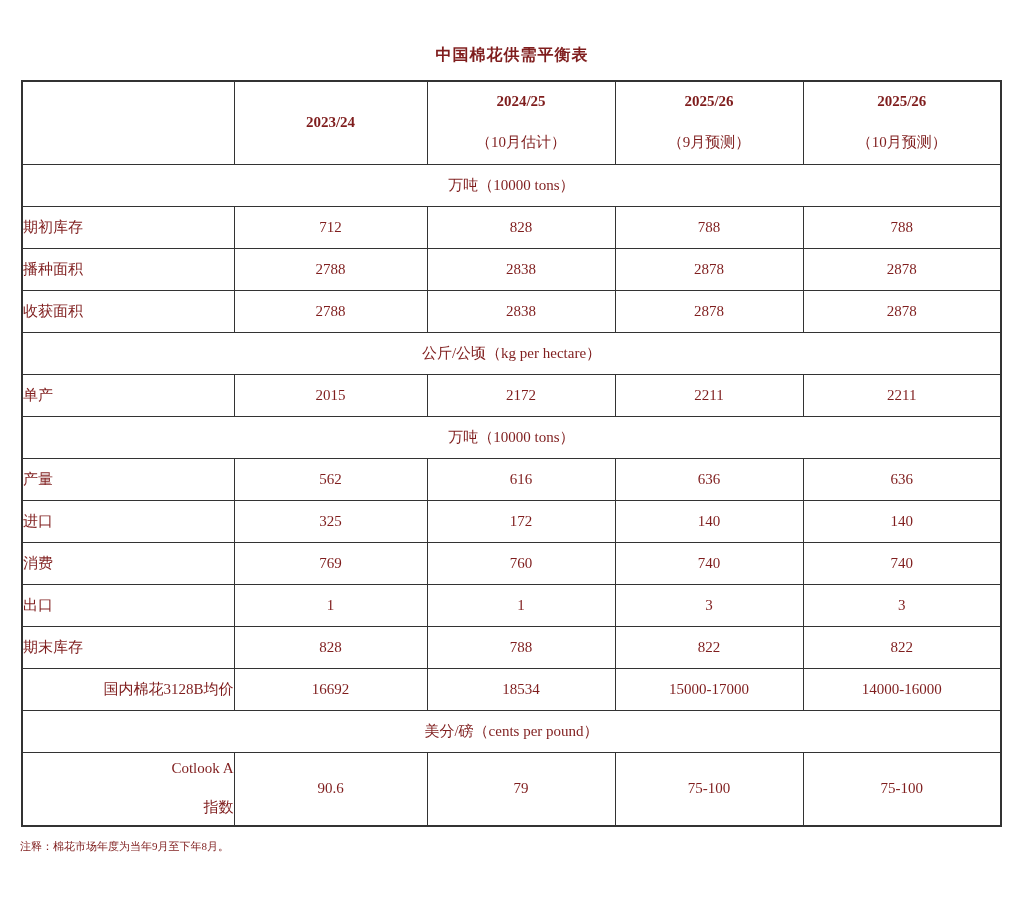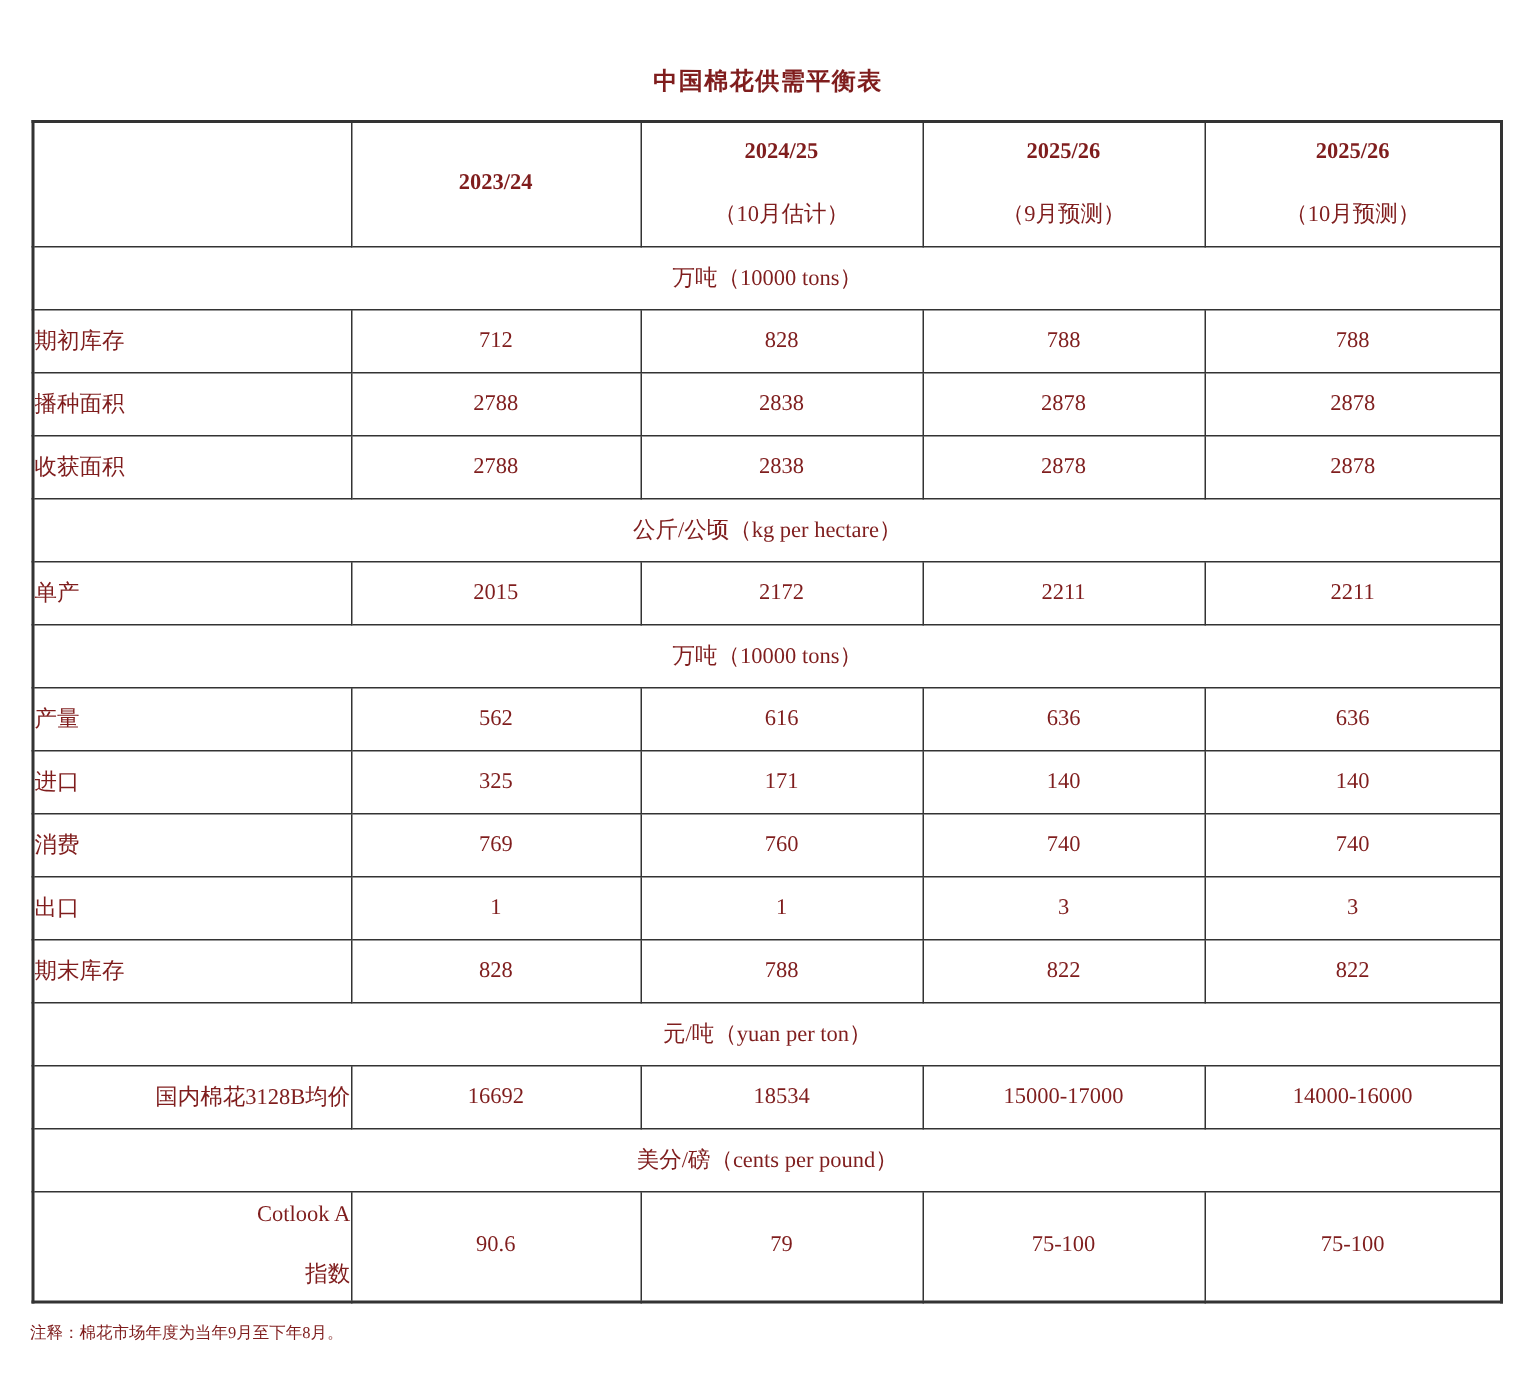--- a/index.html
+++ b/index.html
@@ -150,21 +150,21 @@
       <td class="label">产量</td>
       <td class="val">562</td>
       <td class="val">616</td>
       <td class="val">636</td>
       <td class="val">636</td>
     </tr>
 
     <tr class="data-row">
       <td class="label">进口</td>
       <td class="val">325</td>
-      <td class="val">171</td>
+      <td class="val">172</td>
       <td class="val">140</td>
       <td class="val">140</td>
     </tr>
 
     <tr class="data-row">
       <td class="label">消费</td>
       <td class="val">769</td>
       <td class="val">760</td>
       <td class="val">740</td>
       <td class="val">740</td>
@@ -179,23 +179,20 @@
     </tr>
 
     <tr class="data-row">
       <td class="label">期末库存</td>
       <td class="val">828</td>
       <td class="val">788</td>
       <td class="val">822</td>
       <td class="val">822</td>
     </tr>
 
-    <tr class="section-row">
-      <td class="section" colspan="5">元/吨（yuan per ton）</td>
-    </tr>
 
     <tr class="data-row">
       <td class="label center-label">国内棉花3128B均价</td>
       <td class="val">16692</td>
       <td class="val">18534</td>
       <td class="val">15000-17000</td>
       <td class="val">14000-16000</td>
     </tr>
 
     <tr class="section-row">

